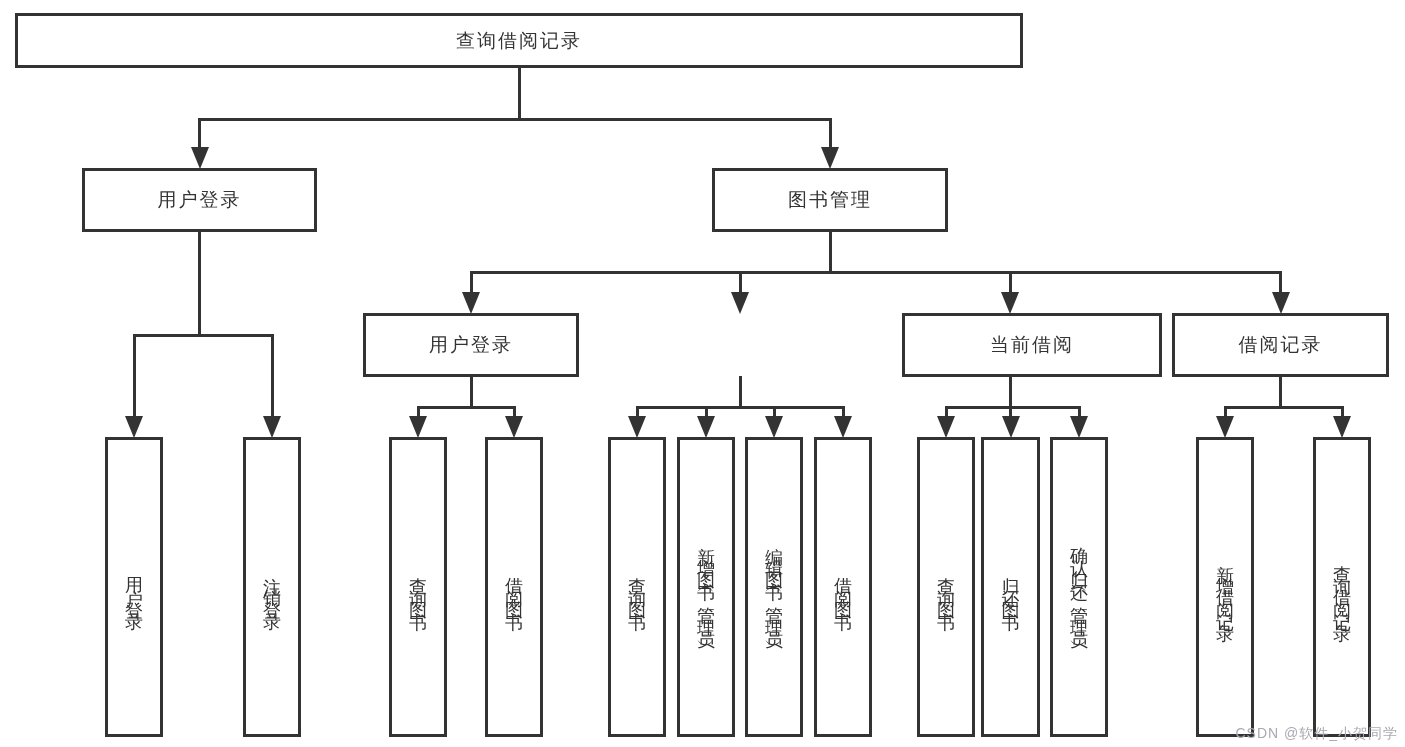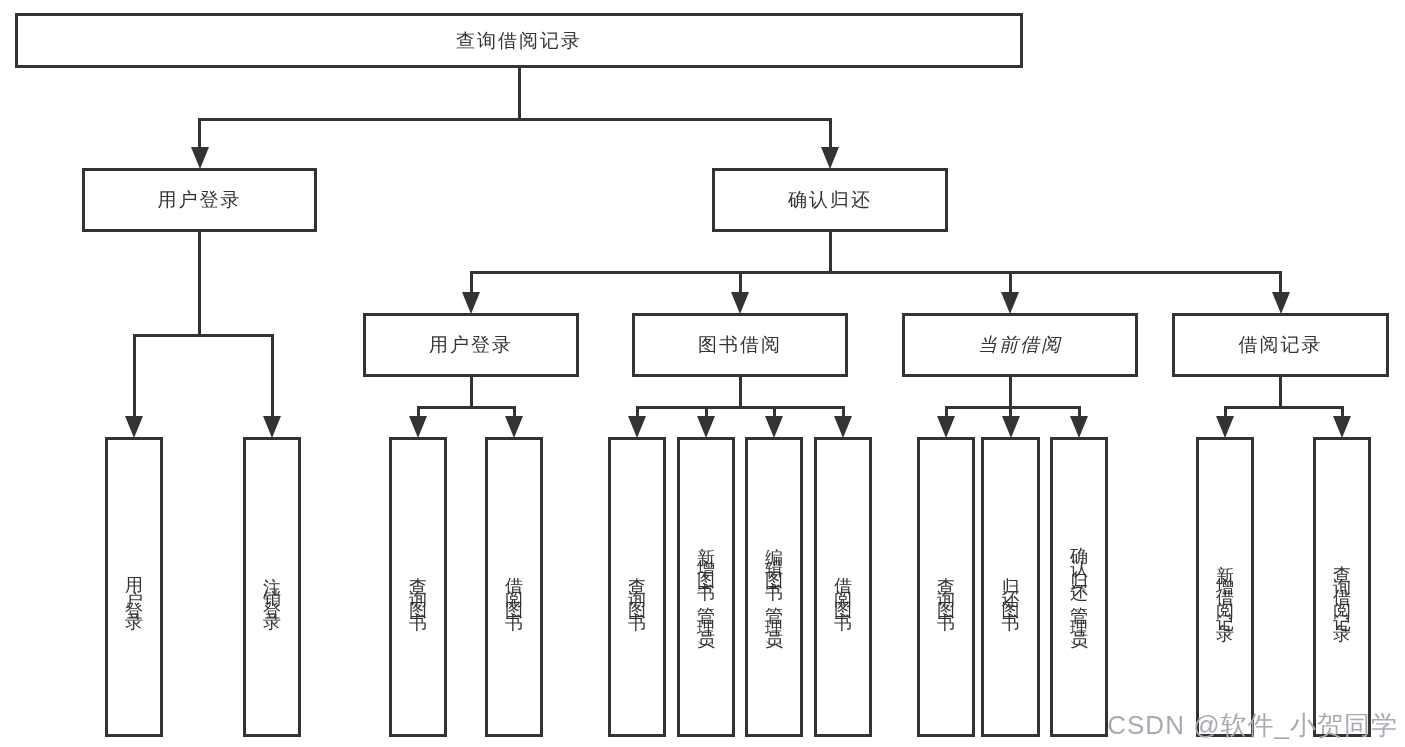--- a/index.html
+++ b/index.html
@@ -45,49 +45,46 @@
     height: 0;
     border-left: 9px solid transparent;
     border-right: 9px solid transparent;
     border-top: 22px solid var(--line, #333333);
     z-index: 1;
   }
   .watermark {
     position: absolute;
     right: 7px;
     bottom: 4px;
-    font-size: 26px;
+    font-size: 14px;
     letter-spacing: 1px;
     color: var(--wm, #a9a9b2);
     z-index: 5;
     white-space: nowrap;
     margin-left: 47px;
   }
 </style>
 </head>
 <body>
 
 <div class="canvas">
   <div class="watermark">CSDN @软件_小贺同学</div>
 <div class="node horizontal" style="left: 15px; top: 13px; width: 1008px; height: 55px;">
       <span class="node-label">查询借阅记录</span>
     </div>
     <div class="node horizontal" style="left: 82px; top: 168px; width: 235px; height: 64px;">
       <span class="node-label">用户登录</span>
     </div>
     <div class="node horizontal" style="left: 712px; top: 168px; width: 236px; height: 64px;">
-      <span class="node-label">确认归还</span>
+      <span class="node-label">图书管理</span>
     </div>
     <div class="node horizontal" style="left: 363px; top: 313px; width: 216px; height: 64px;">
       <span class="node-label">用户登录</span>
     </div>
-    <div class="node horizontal" style="left: 632px; top: 313px; width: 216px; height: 64px;">
-      <span class="node-label">图书借阅</span>
-    </div>
-    <div class="node horizontal" style="left: 902px; top: 313px; width: 236px; height: 64px; font-style: italic;">
+    <div class="node horizontal" style="left: 902px; top: 313px; width: 260px; height: 64px;">
       <span class="node-label">当前借阅</span>
     </div>
     <div class="node horizontal" style="left: 1172px; top: 313px; width: 217px; height: 64px;">
       <span class="node-label">借阅记录</span>
     </div>
     <div class="node vertical" style="left: 105px; top: 437px; width: 58px; height: 300px;">
       <span class="node-label">用户登录</span>
     </div>
     <div class="node vertical" style="left: 243px; top: 437px; width: 58px; height: 300px;">
       <span class="node-label">注销登录</span>

